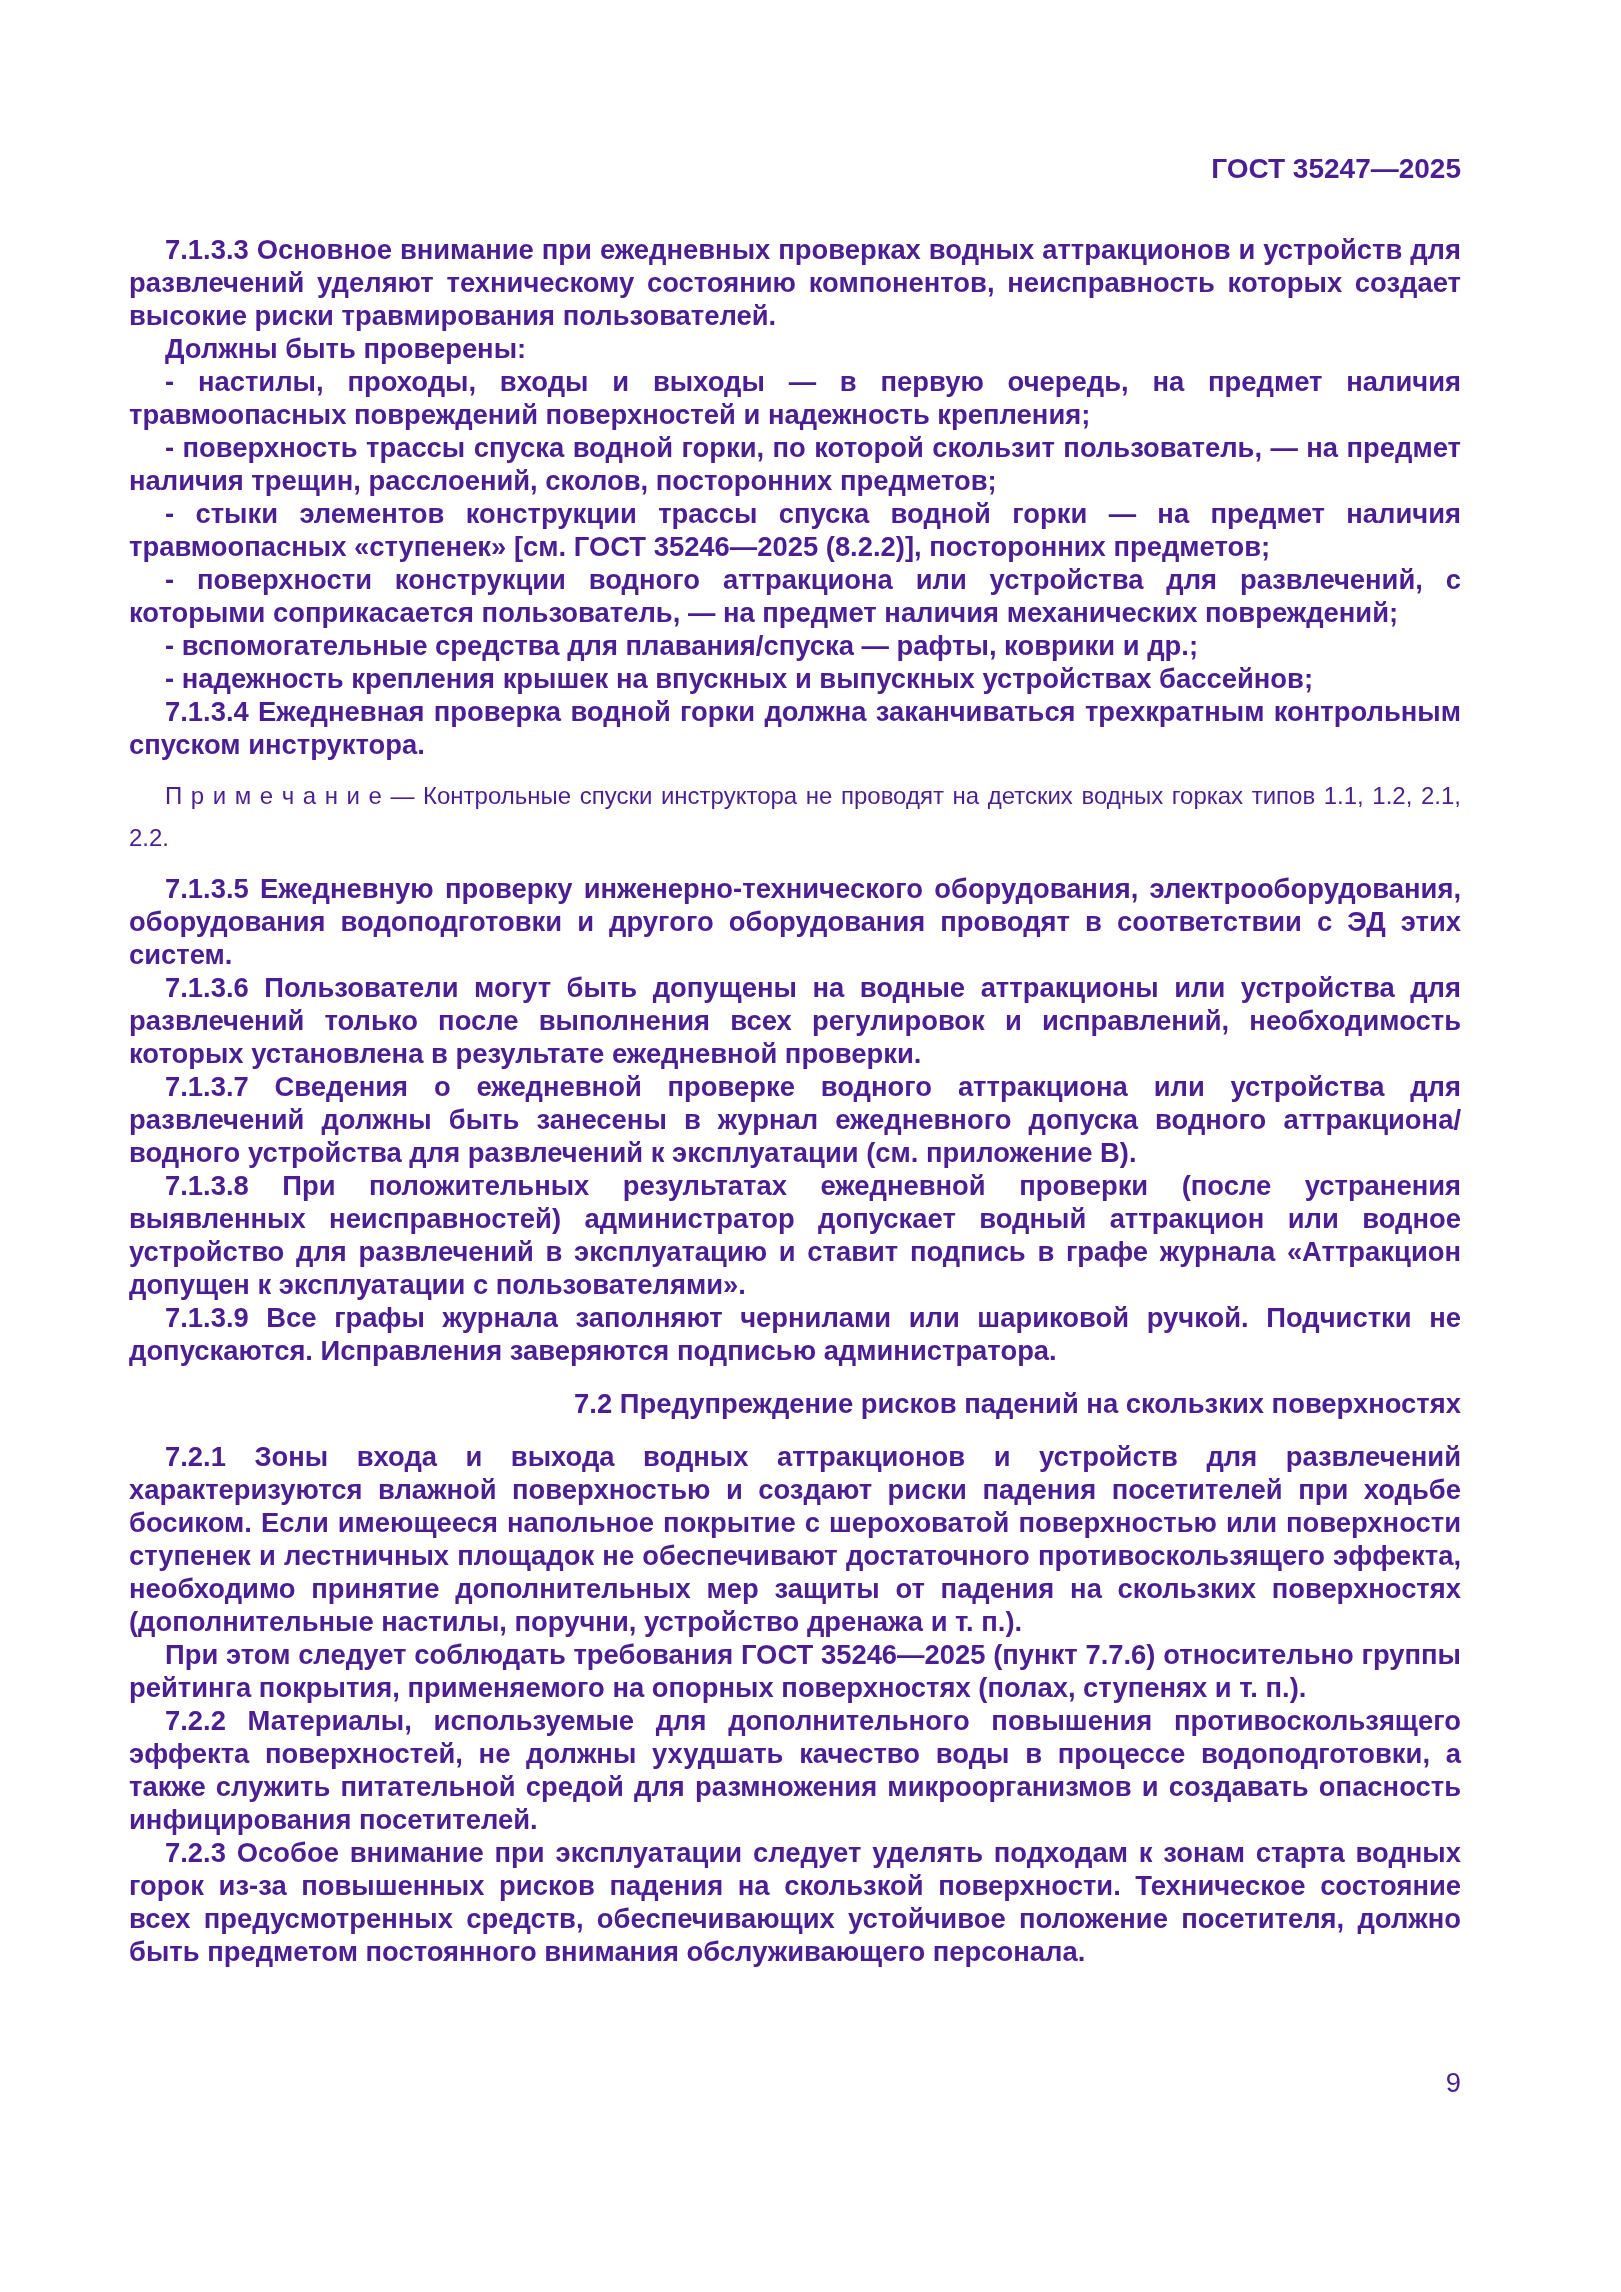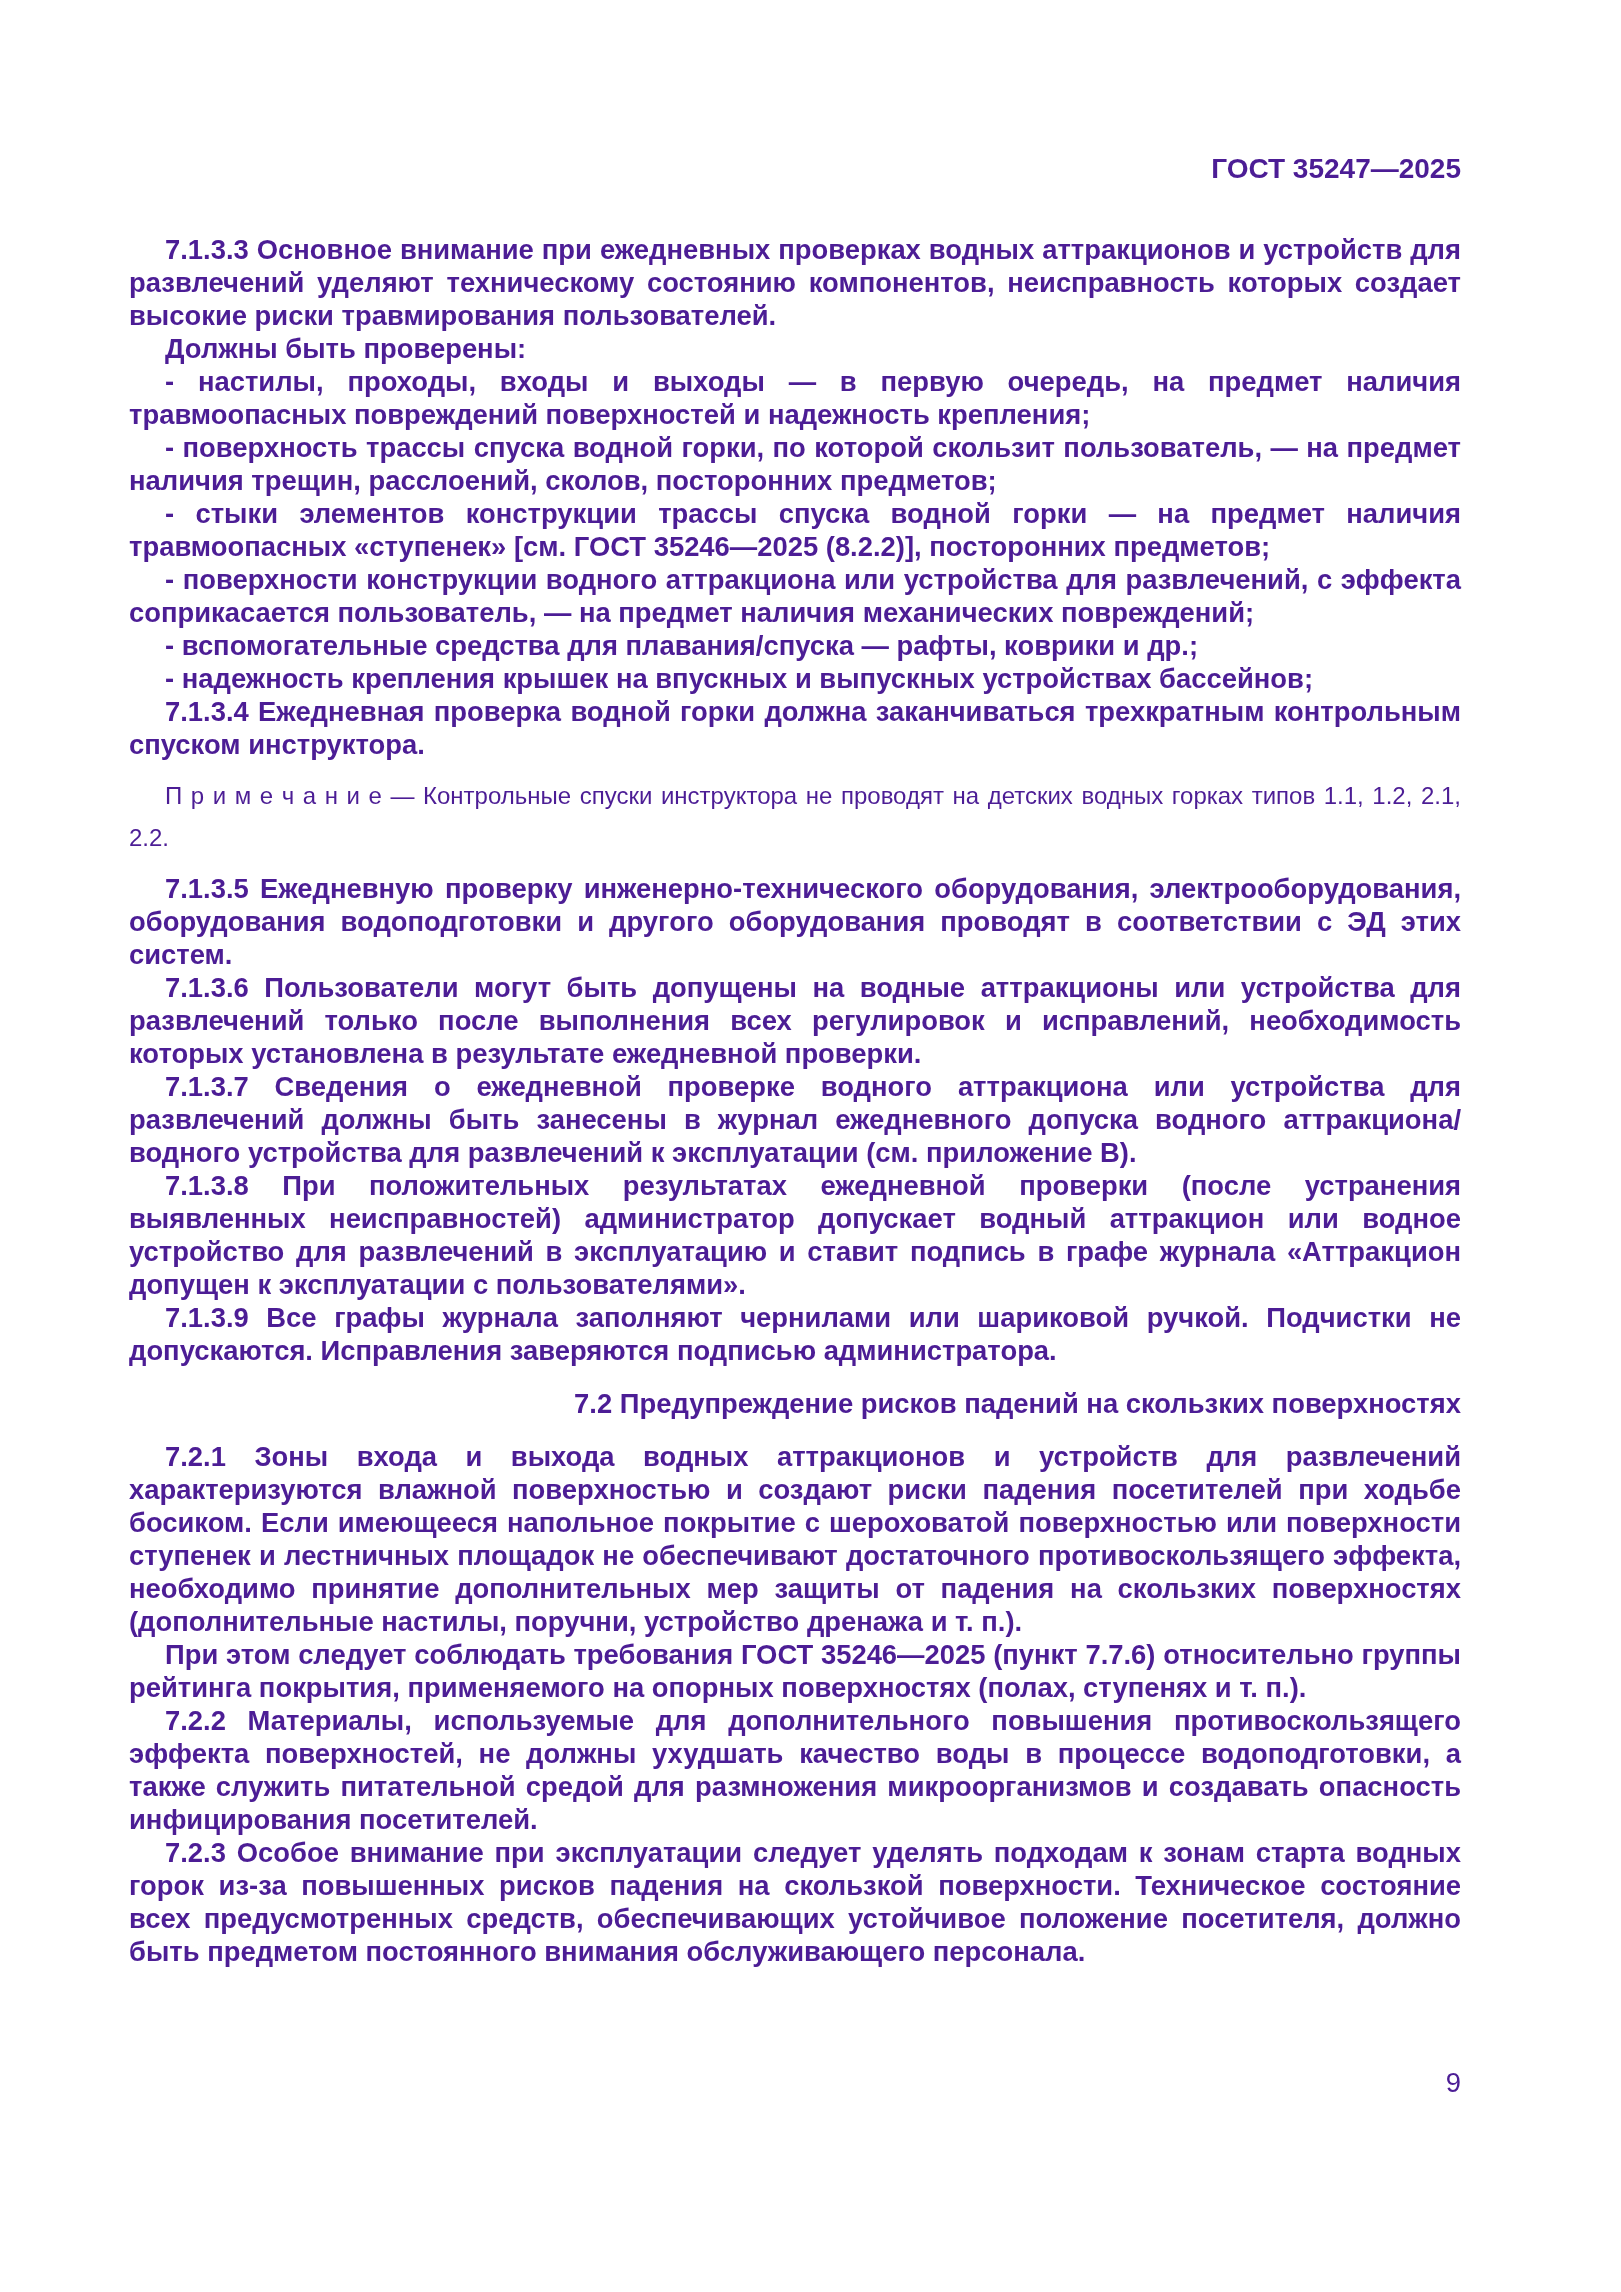--- a/index.html
+++ b/index.html
@@ -69,21 +69,21 @@
 
 <div class="page">
   <div class="textblock">
     <div class="doc-header">ГОСТ 35247—2025</div>
     <div>
         <p class="para">7.1.3.3 Основное внимание при ежедневных проверках водных аттракционов и устройств для раз­влечений уделяют техническому состоянию компонентов, неисправность которых создает высокие ри­ски травмирования пользователей.</p>
         <p class="para">Должны быть проверены:</p>
         <p class="para">- настилы, проходы, входы и выходы — в первую очередь, на предмет наличия травмоопасных повреждений поверхностей и надежность крепления;</p>
         <p class="para">- поверхность трассы спуска водной горки, по которой скользит пользователь, — на предмет на­личия трещин, расслоений, сколов, посторонних предметов;</p>
         <p class="para">- стыки элементов конструкции трассы спуска водной горки — на предмет наличия травмоопас­ных «ступенек» [см. ГОСТ 35246—2025 (8.2.2)], посторонних предметов;</p>
-        <p class="para">- поверхности конструкции водного аттракциона или устройства для развлечений, с эффекта со­прикасается пользователь, — на предмет наличия механических повреждений;</p>
+        <p class="para">- поверхности конструкции водного аттракциона или устройства для развлечений, с которыми со­прикасается пользователь, — на предмет наличия механических повреждений;</p>
         <p class="para">- вспомогательные средства для плавания/спуска — рафты, коврики и др.;</p>
         <p class="para">- надежность крепления крышек на впускных и выпускных устройствах бассейнов;</p>
         <p class="para">7.1.3.4 Ежедневная проверка водной горки должна заканчиваться трехкратным контрольным спу­ском инструктора.</p>
         <p class="note">П р и м е ч а н и е — Контрольные спуски инструктора не проводят на детских водных горках типов 1.1, 1.2, 2.1, 2.2.</p>
         <p class="para">7.1.3.5 Ежедневную проверку инженерно-технического оборудования, электрооборудования, оборудования водоподготовки и другого оборудования проводят в соответствии с ЭД этих систем.</p>
         <p class="para">7.1.3.6 Пользователи могут быть допущены на водные аттракционы или устройства для развле­чений только после выполнения всех регулировок и исправлений, необходимость которых установлена в результате ежедневной проверки.</p>
         <p class="para">7.1.3.7 Сведения о ежедневной проверке водного аттракциона или устройства для развлечений должны быть занесены в журнал ежедневного допуска водного аттракциона/водного устройства для развлечений к эксплуатации (см. приложение В).</p>
         <p class="para">7.1.3.8 При положительных результатах ежедневной проверки (после устранения выявленных не­исправностей) администратор допускает водный аттракцион или водное устройство для развлечений в эксплуатацию и ставит подпись в графе журнала «Аттракцион допущен к эксплуатации с пользовате­лями».</p>
         <p class="para">7.1.3.9 Все графы журнала заполняют чернилами или шариковой ручкой. Подчистки не допуска­ются. Исправления заверяются подписью администратора.</p>
         <h2 class="heading">7.2 Предупреждение рисков падений на скользких поверхностях</h2>

